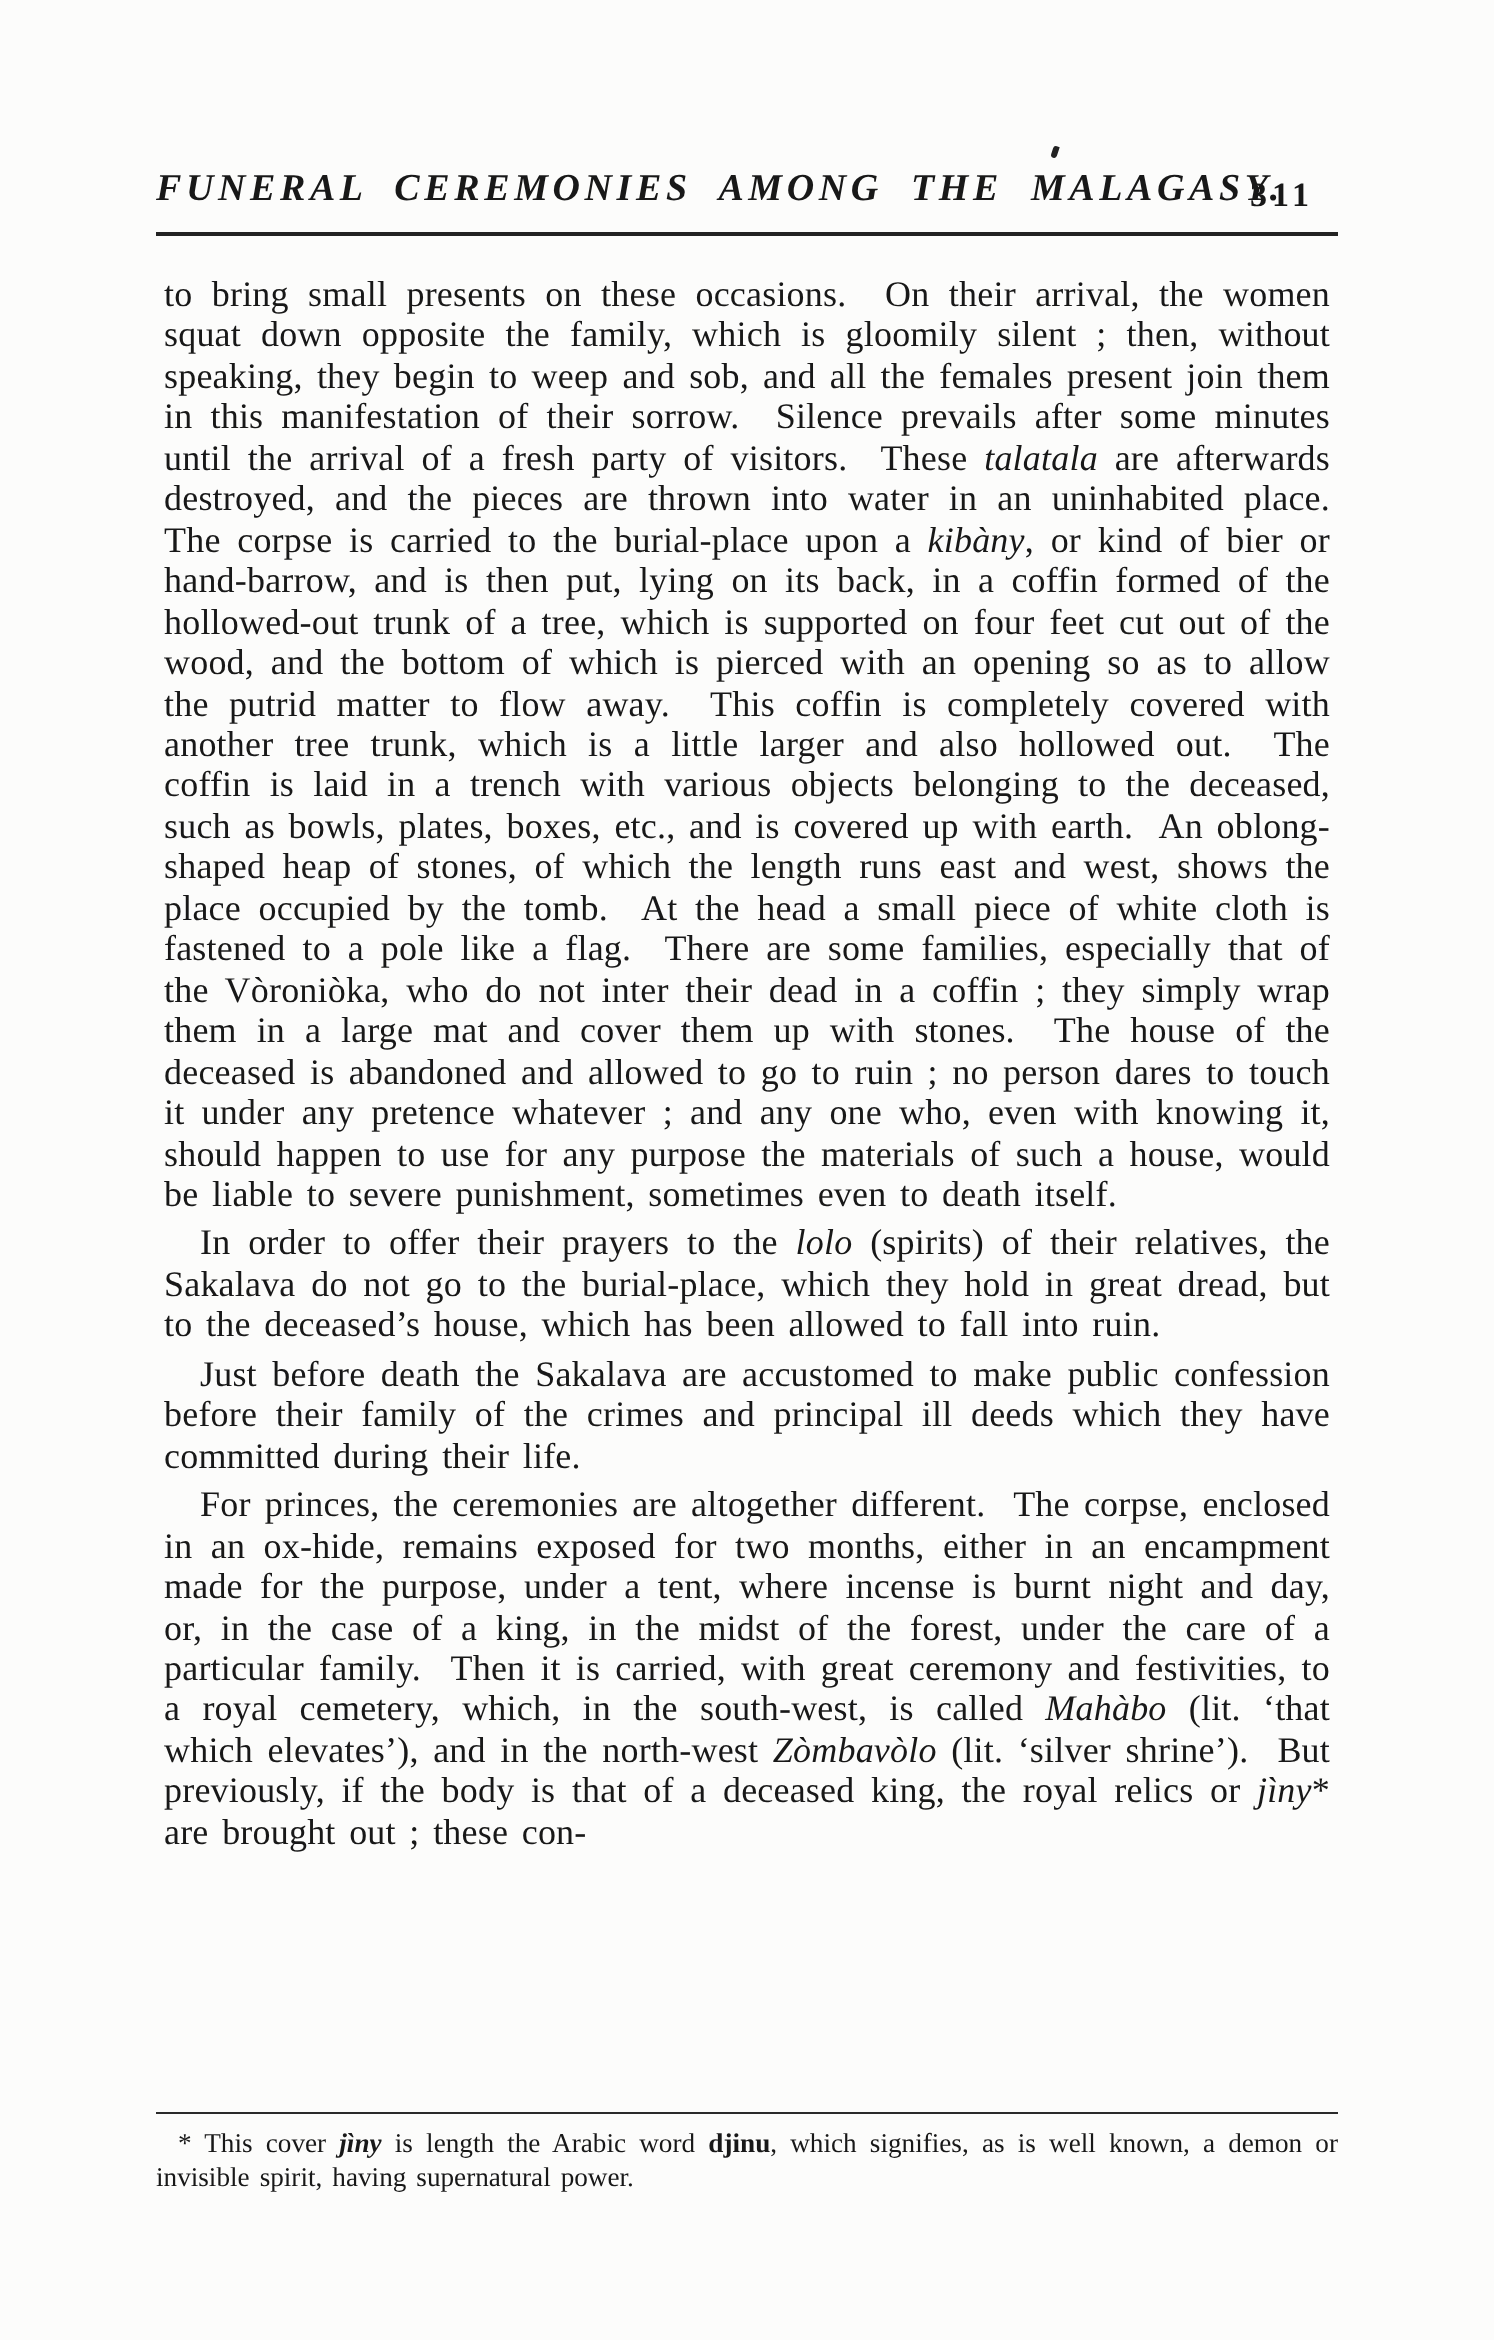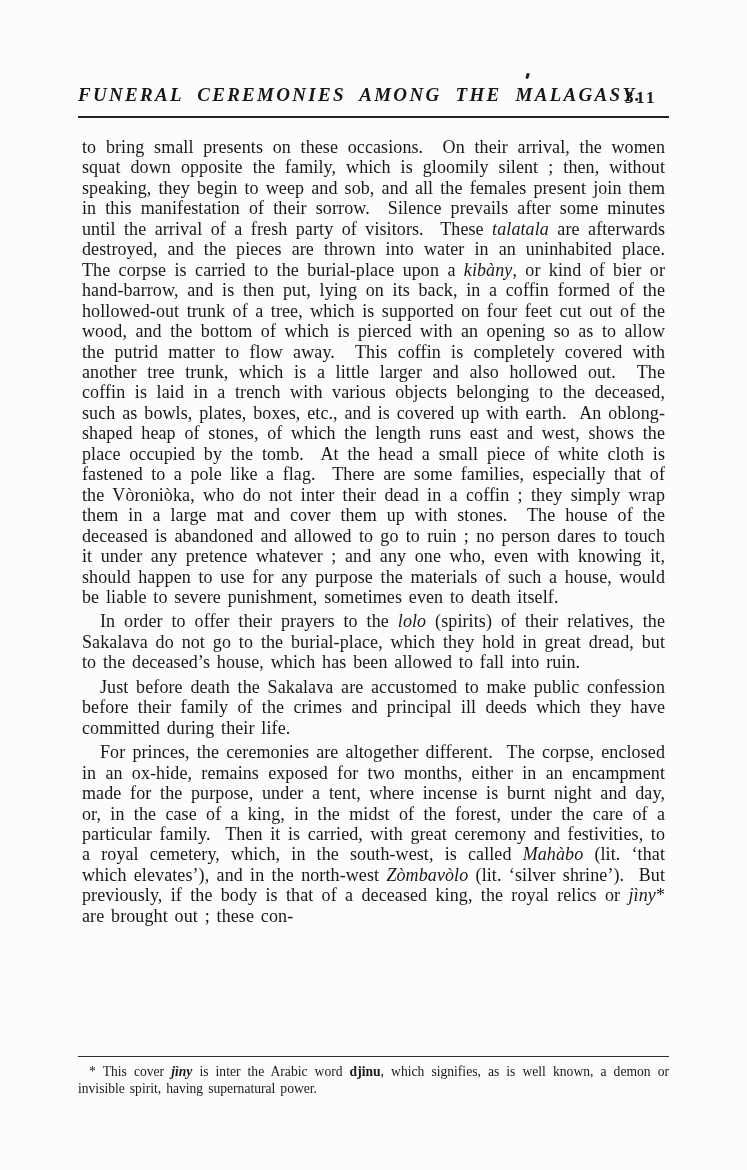--- a/index.html
+++ b/index.html
@@ -117,16 +117,16 @@
   <div class="body-text" id="body-text">
       <p><span>to bring small presents on these occasions.  On their arrival, the women squat down opposite the family, which is gloomily silent ; then, without speaking, they begin to weep and sob, and all the females present join them in this manifestation of their sorrow.  Silence prevails after some minutes until the arrival of a fresh party of visitors.  These </span><span style="font-style: italic;">talatala</span><span> are afterwards destroyed, and the pieces are thrown into water in an uninhabited place.  The corpse is carried to the burial-place upon a </span><span style="font-style: italic;">kibàny</span><span>, or kind of bier or hand-barrow, and is then put, lying on its back, in a coffin formed of the hollowed-out trunk of a tree, which is supported on four feet cut out of the wood, and the bottom of which is pierced with an opening so as to allow the putrid matter to flow away.  This coffin is completely covered with another tree trunk, which is a little larger and also hollowed out.  The coffin is laid in a trench with various objects belonging to the deceased, such as bowls, plates, boxes, etc., and is covered up with earth.  An oblong-shaped heap of stones, of which the length runs east and west, shows the place occupied by the tomb.  At the head a small piece of white cloth is fastened to a pole like a flag.  There are some families, especially that of the Vòroniòka, who do not inter their dead in a coffin ; they simply wrap them in a large mat and cover them up with stones.  The house of the deceased is abandoned and allowed to go to ruin ; no person dares to touch it under any pretence whatever ; and any one who, even with knowing it, should happen to use for any purpose the materials of such a house, would be liable to severe punishment, sometimes even to death itself.</span></p>
       <p class="indent"><span>In order to offer their prayers to the </span><span style="font-style: italic;">lolo</span><span> (spirits) of their relatives, the Sakalava do not go to the burial-place, which they hold in great dread, but to the deceased’s house, which has been allowed to fall into ruin.</span></p>
       <p class="indent"><span>Just before death the Sakalava are accustomed to make public confession before their family of the crimes and principal ill deeds which they have committed during their life.</span></p>
       <p class="indent"><span>For princes, the ceremonies are altogether different.  The corpse, enclosed in an ox-hide, remains exposed for two months, either in an encampment made for the purpose, under a tent, where incense is burnt night and day, or, in the case of a king, in the midst of the forest, under the care of a particular family.  Then it is carried, with great ceremony and festivities, to a royal cemetery, which, in the south-west, is called </span><span style="font-style: italic;">Mahàbo</span><span> (lit. ‘that which elevates’), and in the north-west </span><span style="font-style: italic;">Zòmbavòlo</span><span> (lit. ‘silver shrine’).  But previously, if the body is that of a deceased king, the royal relics or </span><span style="font-style: italic;">jìny</span><span>* are brought out ; these con-</span></p>
     </div>
 
   <div class="footnote-rule"></div>
 
   <div class="footnote" id="footnote">
-      <p class="indent"><span>* This cover </span><span style="font-style: italic; font-weight: bold;">jìny</span><span> is inter the Arabic word </span><span style="font-weight: bold;">djinu</span><span>, which signifies, as is well known, a demon or invisible spirit, having supernatural power.</span></p>
+      <p class="indent"><span>* This cover </span><span style="font-style: italic; font-weight: bold;">jìny</span><span> is length the Arabic word </span><span style="font-weight: bold;">djinu</span><span>, which signifies, as is well known, a demon or invisible spirit, having supernatural power.</span></p>
     </div>
 
 </div>
 
 </body></html>

